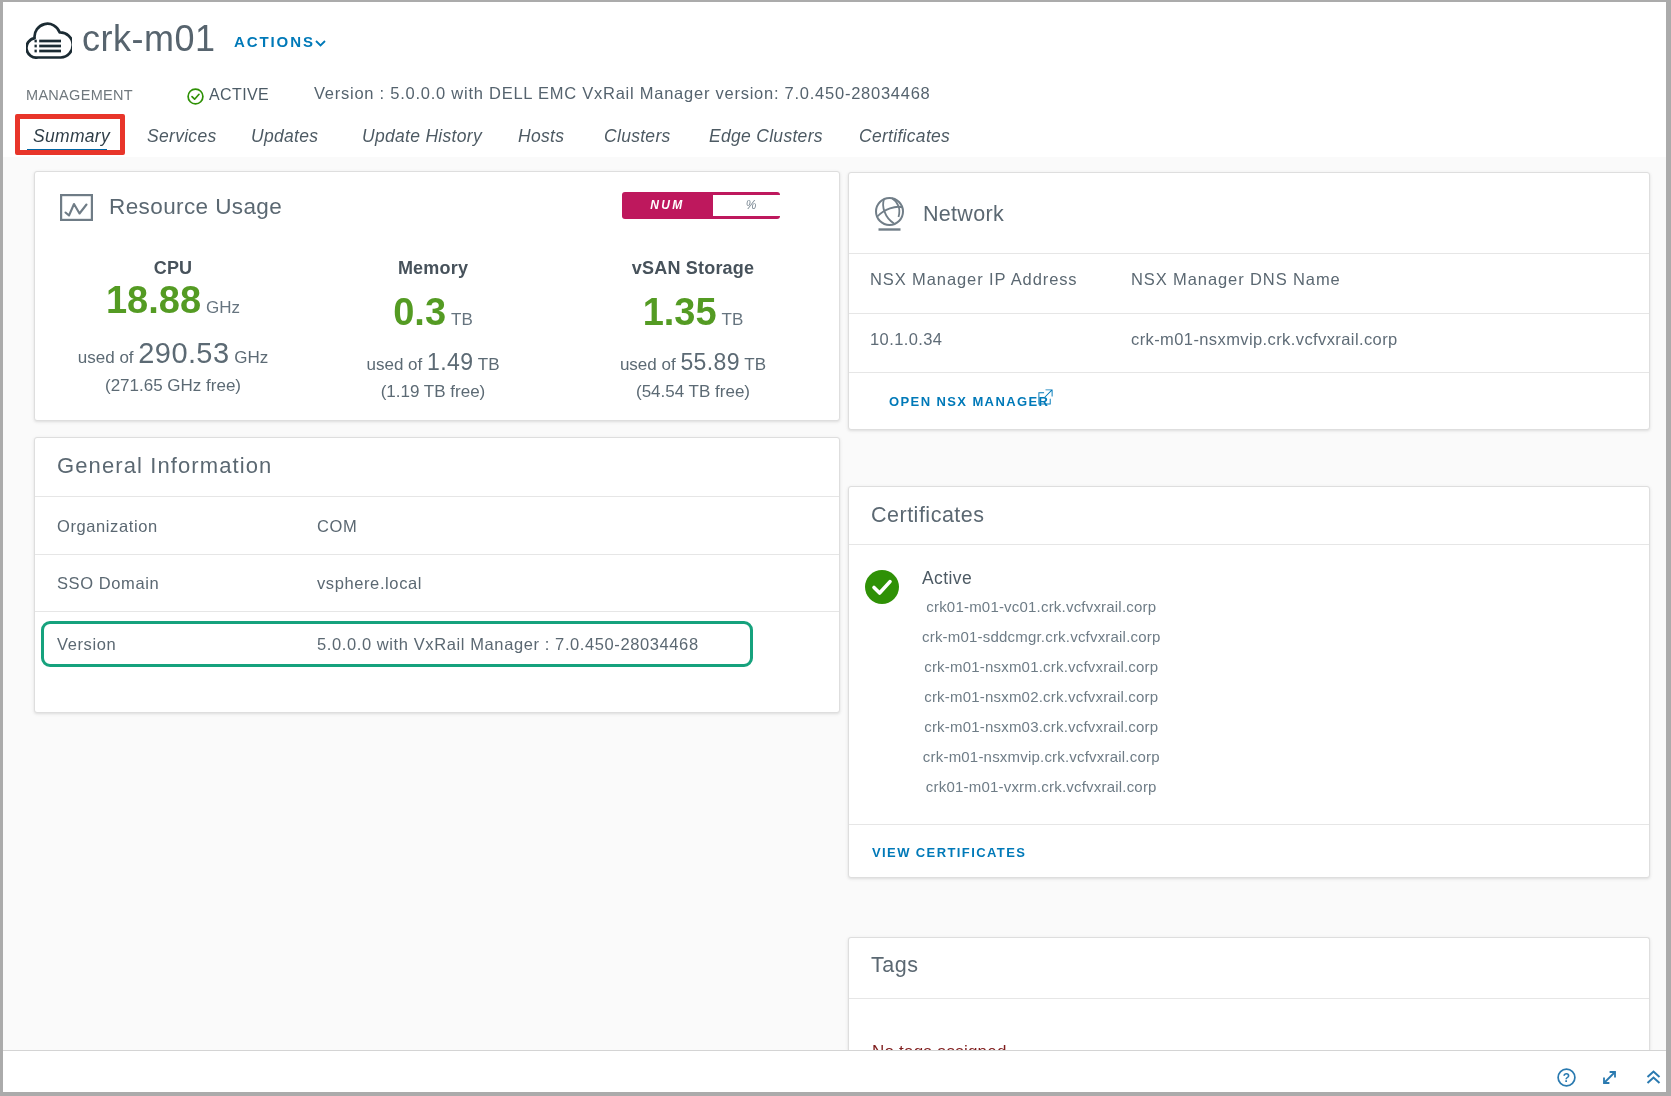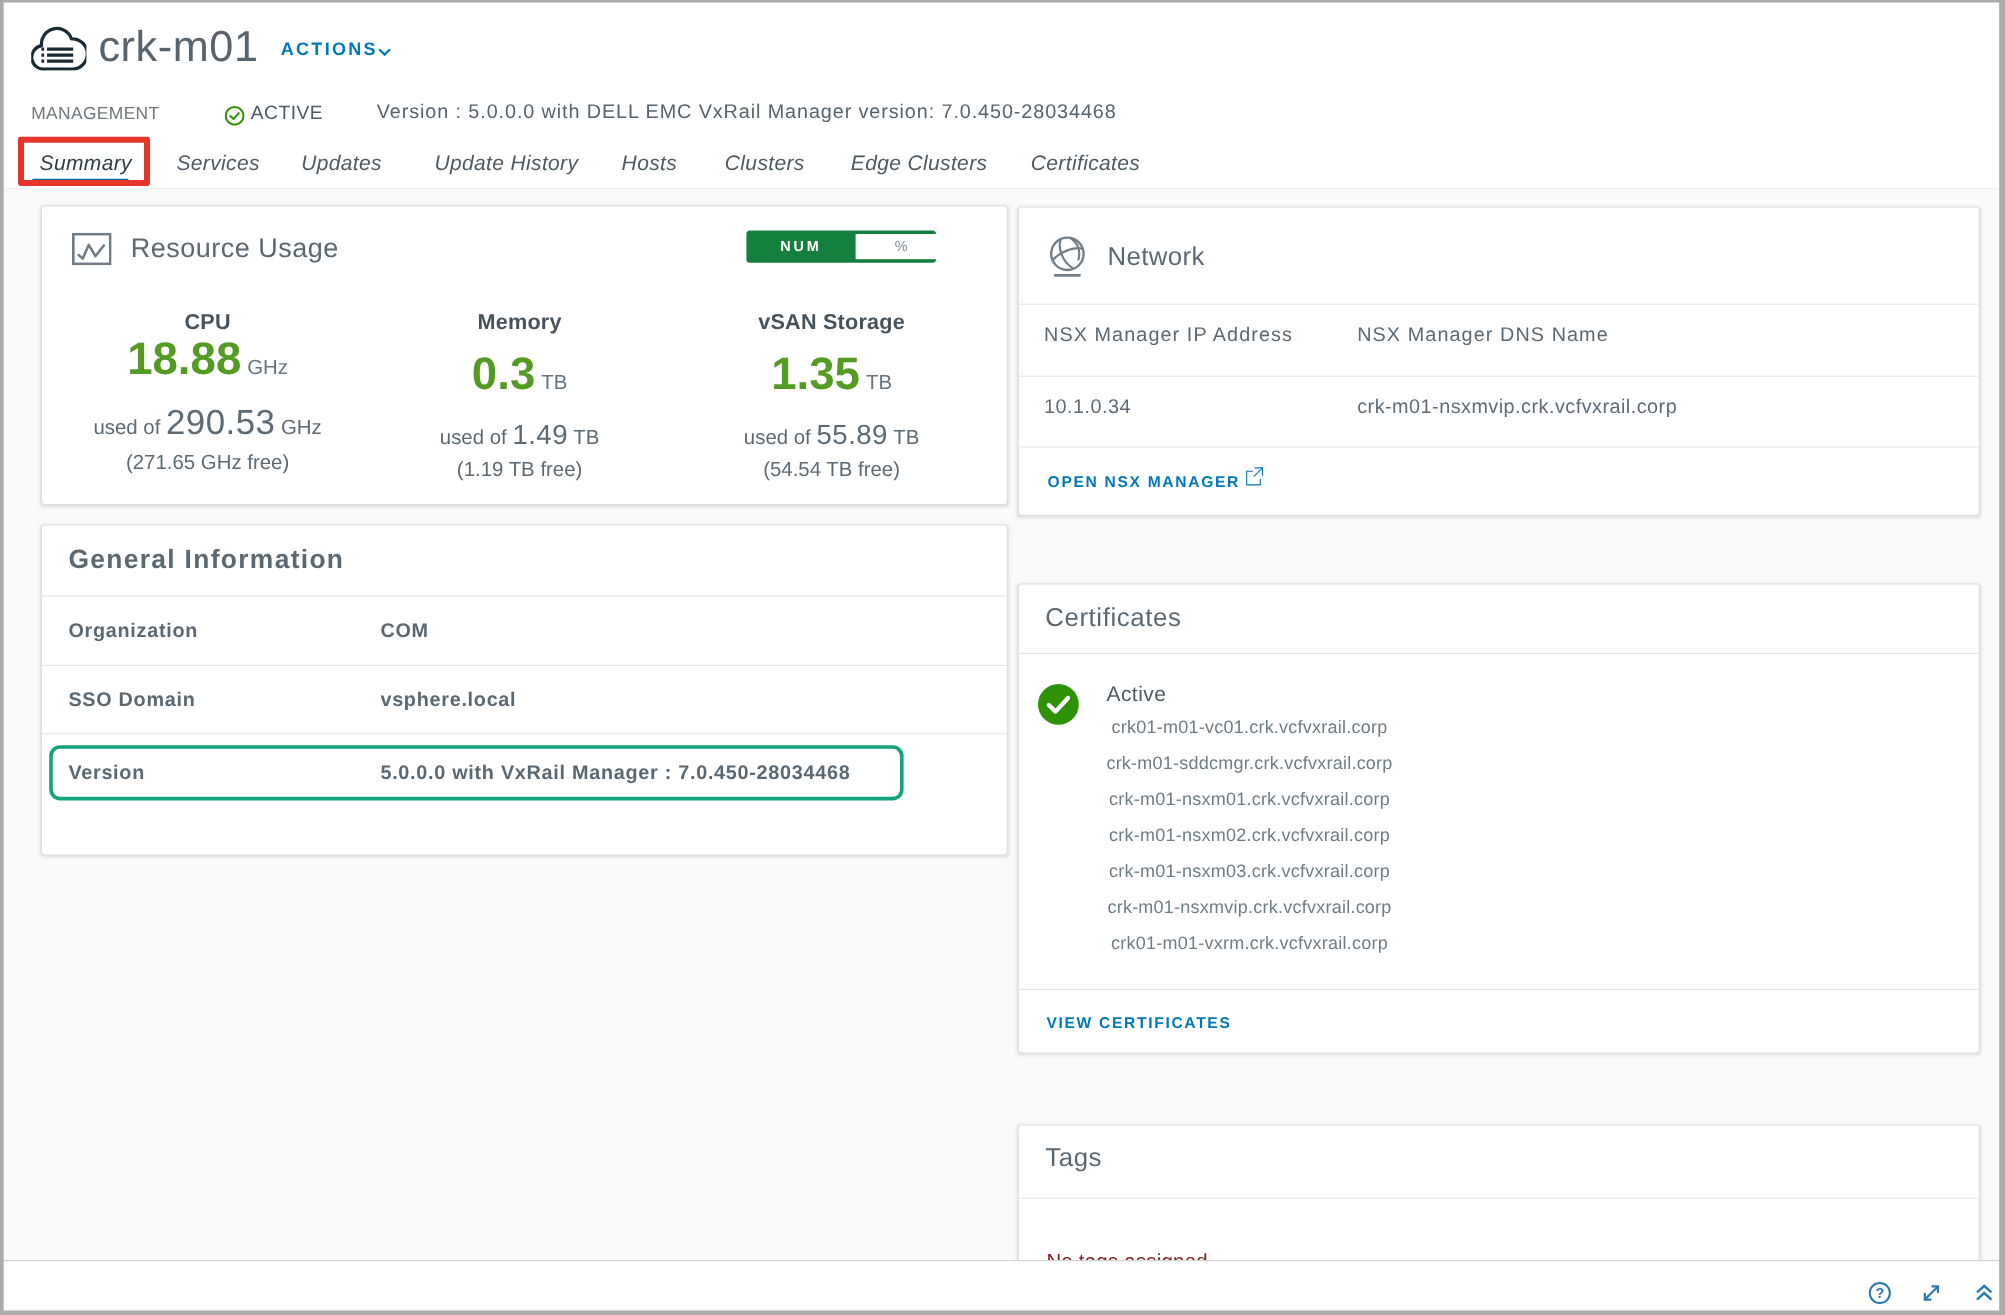--- a/index.html
+++ b/index.html
@@ -56,21 +56,21 @@
 
   <div class="contentbg"></div>
 
   <div class="card" style="left:34px; top:171px; width:806px; height:250px;padding-left:33px;">
     <svg class="abs" style="left:25px; top:22px;" width="33" height="27" viewBox="0 0 33 27">
       <rect x="1.1" y="1.1" width="30.8" height="24.8" fill="none" stroke="#6f7c86" stroke-width="2.2"></rect>
       <path d="M5.5 18.5 L9 21.5 L14 10 L19.5 19.5 L26.5 10.5" fill="none" stroke="#6f7c86" stroke-width="2.1" stroke-linejoin="round" stroke-linecap="round"></path>
     </svg>
     <div class="abs" style="left:74px; top:22px; font-size:22.5px; color:#5b6872; letter-spacing:0.4px;">Resource Usage</div>
 
-    <div class="abs" style="left:587px; top:20px; width:158px; height:27px; background:#15803d; border-radius:3px;">
+    <div class="abs" style="left:587px; top:20px; width:158px; height:27px; background:#be185d; border-radius:3px;font-style:italic;">
       <div class="abs" style="left:0; top:0; width:91px; height:27px; line-height:27px; text-align:center; font-size:12px; font-weight:bold; color:#ffffff; letter-spacing:2.4px;">NUM</div>
       <div class="abs" style="left:91px; top:3px; width:77px; height:21px; background:#ffffff; line-height:21px; text-align:center; font-size:12px; color:#7a8893; letter-spacing:1px;">%</div>
     </div>
 
     <div class="abs" style="left:28px; top:86px; width:220px; text-align:center;">
       <div style="font-size:18px; font-weight:bold; color:#47525b; letter-spacing:0.2px;">CPU</div>
       <div style="margin-top:0;"><span style="font-size:38px; font-weight:bold; color:#549b23;">18.88</span><span style="font-size:17px; color:#66747f; margin-left:5px;">GHz</span></div>
       <div style="margin-top:15px; font-size:17px; color:#5c6a74;">used of <span style="font-size:29px; letter-spacing:0.4px;">290.53</span> GHz</div>
       <div style="margin-top:6px; font-size:17px; color:#5c6a74;">(271.65 GHz free)</div>
     </div>
@@ -81,21 +81,21 @@
       <div style="margin-top:6px; font-size:17px; color:#5c6a74;">(1.19 TB free)</div>
     </div>
     <div class="abs" style="left:548px; top:86px; width:220px; text-align:center;">
       <div style="font-size:18px; font-weight:bold; color:#47525b; letter-spacing:0.2px;">vSAN Storage</div>
       <div style="margin-top:12px;"><span style="font-size:38px; font-weight:bold; color:#549b23;">1.35</span><span style="font-size:17px; color:#66747f; margin-left:5px;">TB</span></div>
       <div style="margin-top:15px; font-size:17px; color:#5c6a74;">used of <span style="font-size:23px; letter-spacing:0.4px;">55.89</span> TB</div>
       <div style="margin-top:6px; font-size:17px; color:#5c6a74;">(54.54 TB free)</div>
     </div>
   </div>
 
-  <div class="card" style="left:34px; top:437px; width:806px; height:276px;font-weight:bold;">
+  <div class="card" style="left:34px; top:437px; width:806px; height:276px;">
     <div class="abs" style="left:22px; top:15px; font-size:22px; color:#5b6872; letter-spacing:1.1px;">General Information</div>
     <div class="divider" style="top:58px;"></div>
     <div class="abs" style="left:22px; top:79px; font-size:16.5px; color:#5b6872; letter-spacing:0.6px;">Organization</div>
     <div class="abs" style="left:282px; top:79px; font-size:16.5px; color:#5b6872; letter-spacing:0.6px;">COM</div>
     <div class="divider" style="top:116px;"></div>
     <div class="abs" style="left:22px; top:136px; font-size:16.5px; color:#5b6872; letter-spacing:0.6px;">SSO Domain</div>
     <div class="abs" style="left:282px; top:136px; font-size:16.5px; color:#5b6872; letter-spacing:0.6px;">vsphere.local</div>
     <div class="divider" style="top:173px;"></div>
     <div class="abs" style="left:22px; top:197px; font-size:16.5px; color:#5b6872; letter-spacing:0.6px;">Version</div>
     <div class="abs" style="left:282px; top:197px; font-size:16.5px; color:#5b6872; letter-spacing:0.6px;">5.0.0.0 with VxRail Manager : 7.0.450-28034468</div>
@@ -112,21 +112,21 @@
       <line x1="4.5" y1="33.5" x2="26.5" y2="33.5" stroke="#717e88" stroke-width="2.4"></line>
     </svg>
     <div class="abs" style="left:74px; top:29px; font-size:21.5px; color:#5b6872; letter-spacing:0.3px;">Network</div>
     <div class="divider" style="top:80px;"></div>
     <div class="abs" style="left:21px; top:97px; font-size:16.5px; color:#5b6872; letter-spacing:0.9px;">NSX Manager IP Address</div>
     <div class="abs" style="left:282px; top:97px; font-size:16.5px; color:#5b6872; letter-spacing:0.9px;">NSX Manager DNS Name</div>
     <div class="divider" style="top:140px;"></div>
     <div class="abs" style="left:21px; top:157px; font-size:16.5px; color:#5f6c77; letter-spacing:0.4px;">10.1.0.34</div>
     <div class="abs" style="left:282px; top:157px; font-size:16.5px; color:#5f6c77; letter-spacing:0.4px;">crk-m01-nsxmvip.crk.vcfvxrail.corp</div>
     <div class="divider" style="top:199px;"></div>
-    <div class="abs linkcaps" style="left:24px; top:221px;">OPEN NSX MANAGER</div>
+    <div class="abs linkcaps" style="left:40px; top:221px;">OPEN NSX MANAGER</div>
     <svg class="abs" style="left:188px; top:215px;" width="17" height="17" viewBox="0 0 36 36">
       <path d="M27,33H5V11H15V9H3V35H29V23H27Z" fill="#0079b8"></path>
       <path d="M18,3V5H29.59L15.74,18.85l1.41,1.41L31,6.41V18h2V3Z" fill="#0079b8"></path>
     </svg>
   </div>
 
   <div class="card" style="left:848px; top:486px; width:802px; height:392px;">
     <div class="abs" style="left:22px; top:16px; font-size:21.5px; color:#5b6872; letter-spacing:0.5px;">Certificates</div>
     <div class="divider" style="top:57px;"></div>
     <svg class="abs" style="left:15px; top:82px;" width="36" height="36" viewBox="0 0 36 36">

